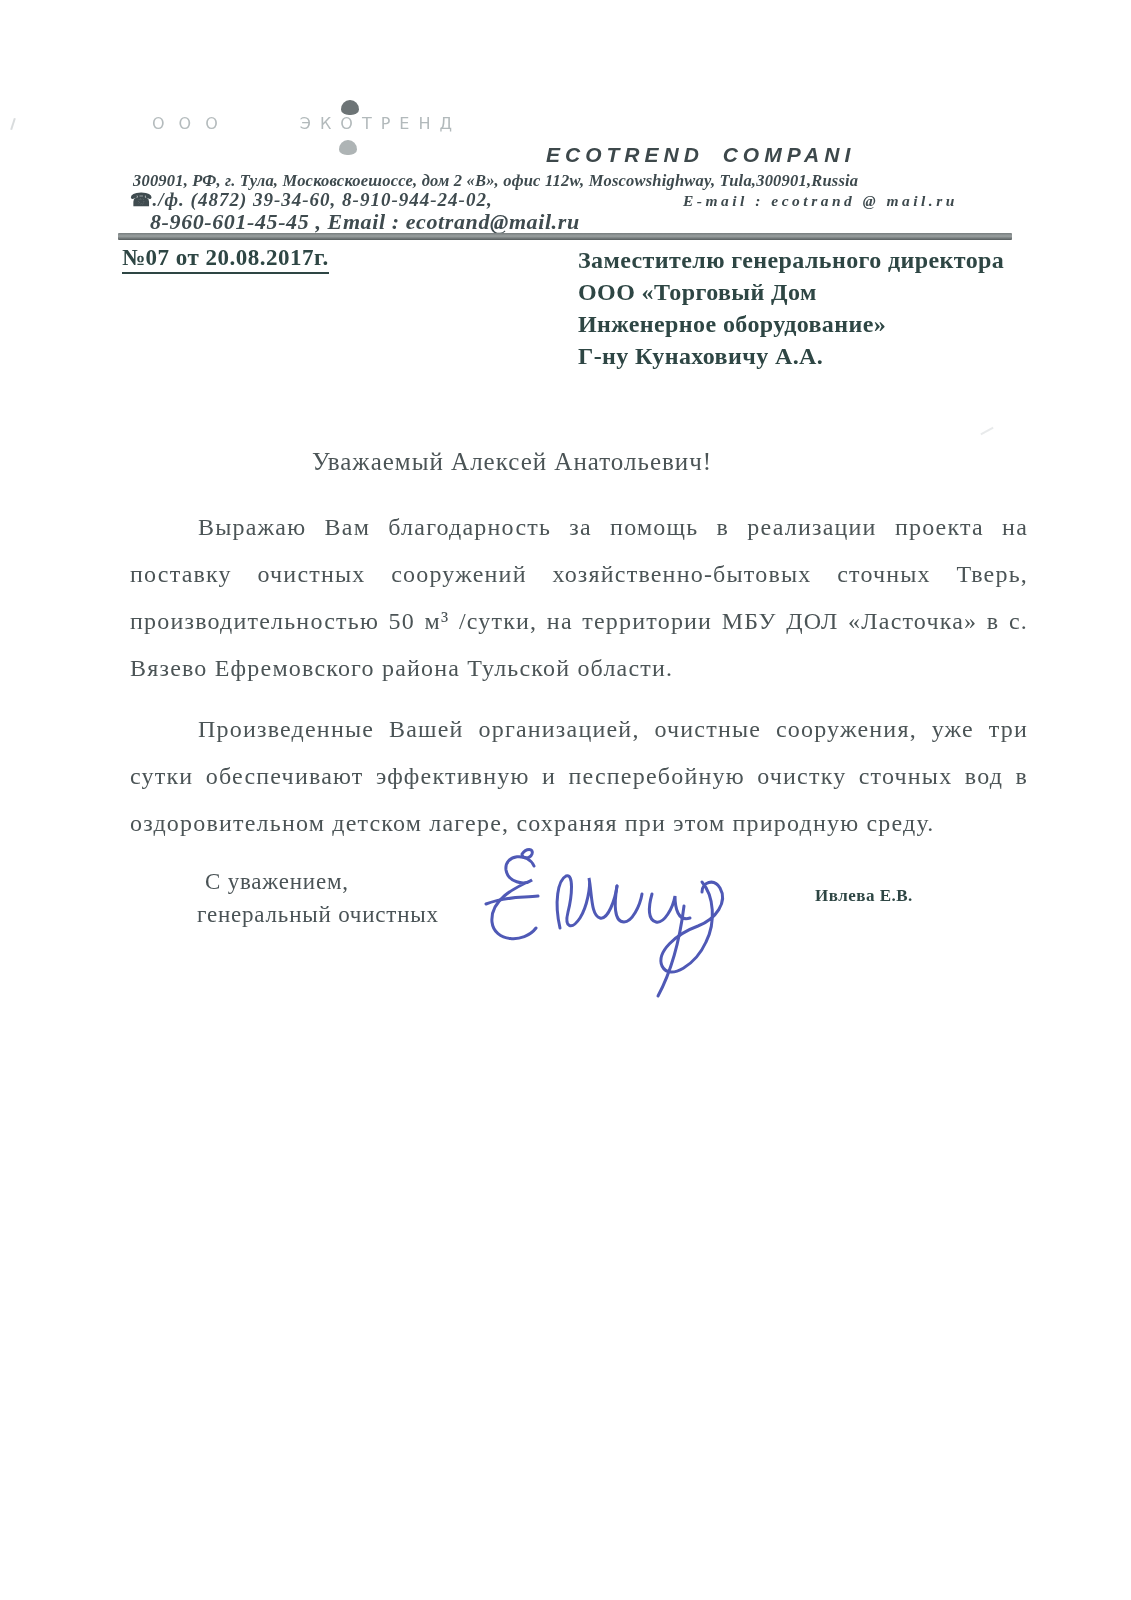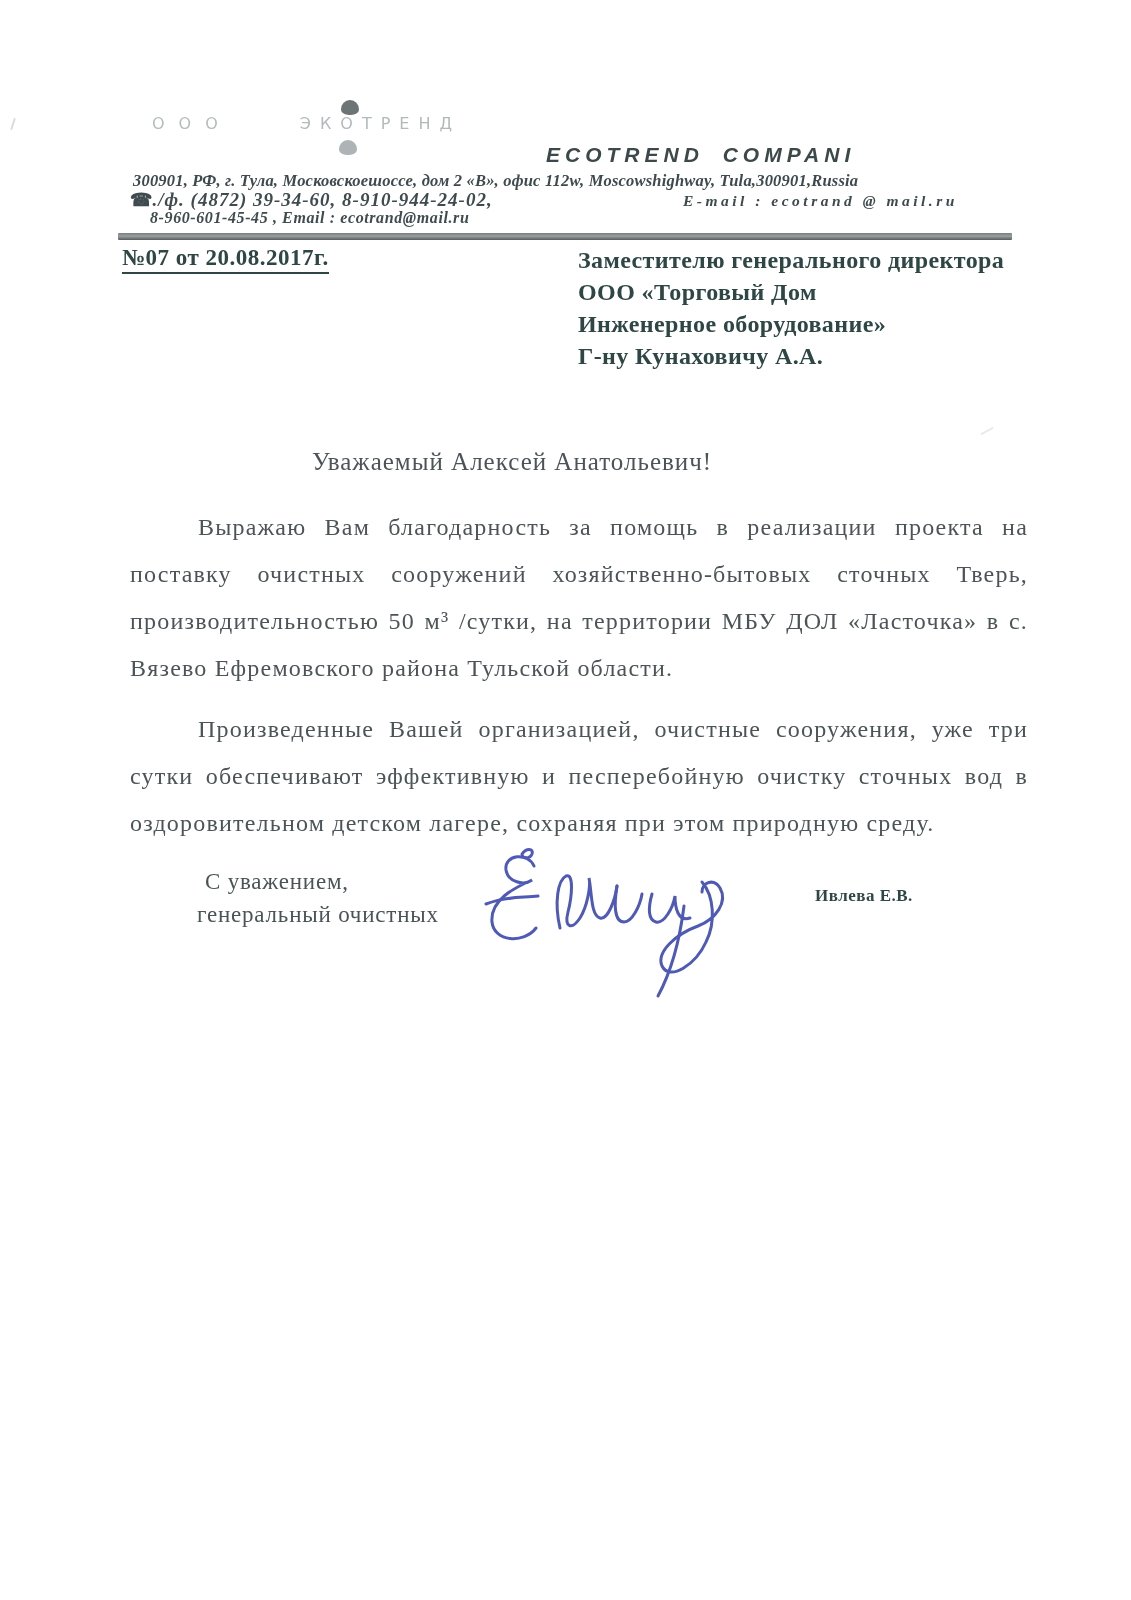--- a/index.html
+++ b/index.html
@@ -47,21 +47,21 @@
   }
   .phone-glyph{font-style:normal;font-size:18px;letter-spacing:0;}
   .email-right{
     position:absolute;left:683px;top:192px;
     font-weight:700;font-style:italic;
     font-size:15.5px;letter-spacing:3.5px;color:#3e4a4e;white-space:nowrap;
   }
   .phone-line2{
     position:absolute;left:150px;top:209px;
     font-weight:700;font-style:italic;
-    font-size:16px;color:#3f4b4f;white-space:nowrap;letter-spacing:.6px;
+    font-size:22px;color:#3f4b4f;white-space:nowrap;letter-spacing:.6px;
   }
   .header-rule{
     position:absolute;left:118px;top:233px;width:894px;height:7px;
     background:linear-gradient(180deg,#777d7e 0%,#9aa0a0 45%,#565c5d 100%);
     border-radius:1px;
   }
   
   .ref-number{
     position:absolute;left:122px;top:245px;
     font-weight:700;font-size:23px;color:#2e4644;

